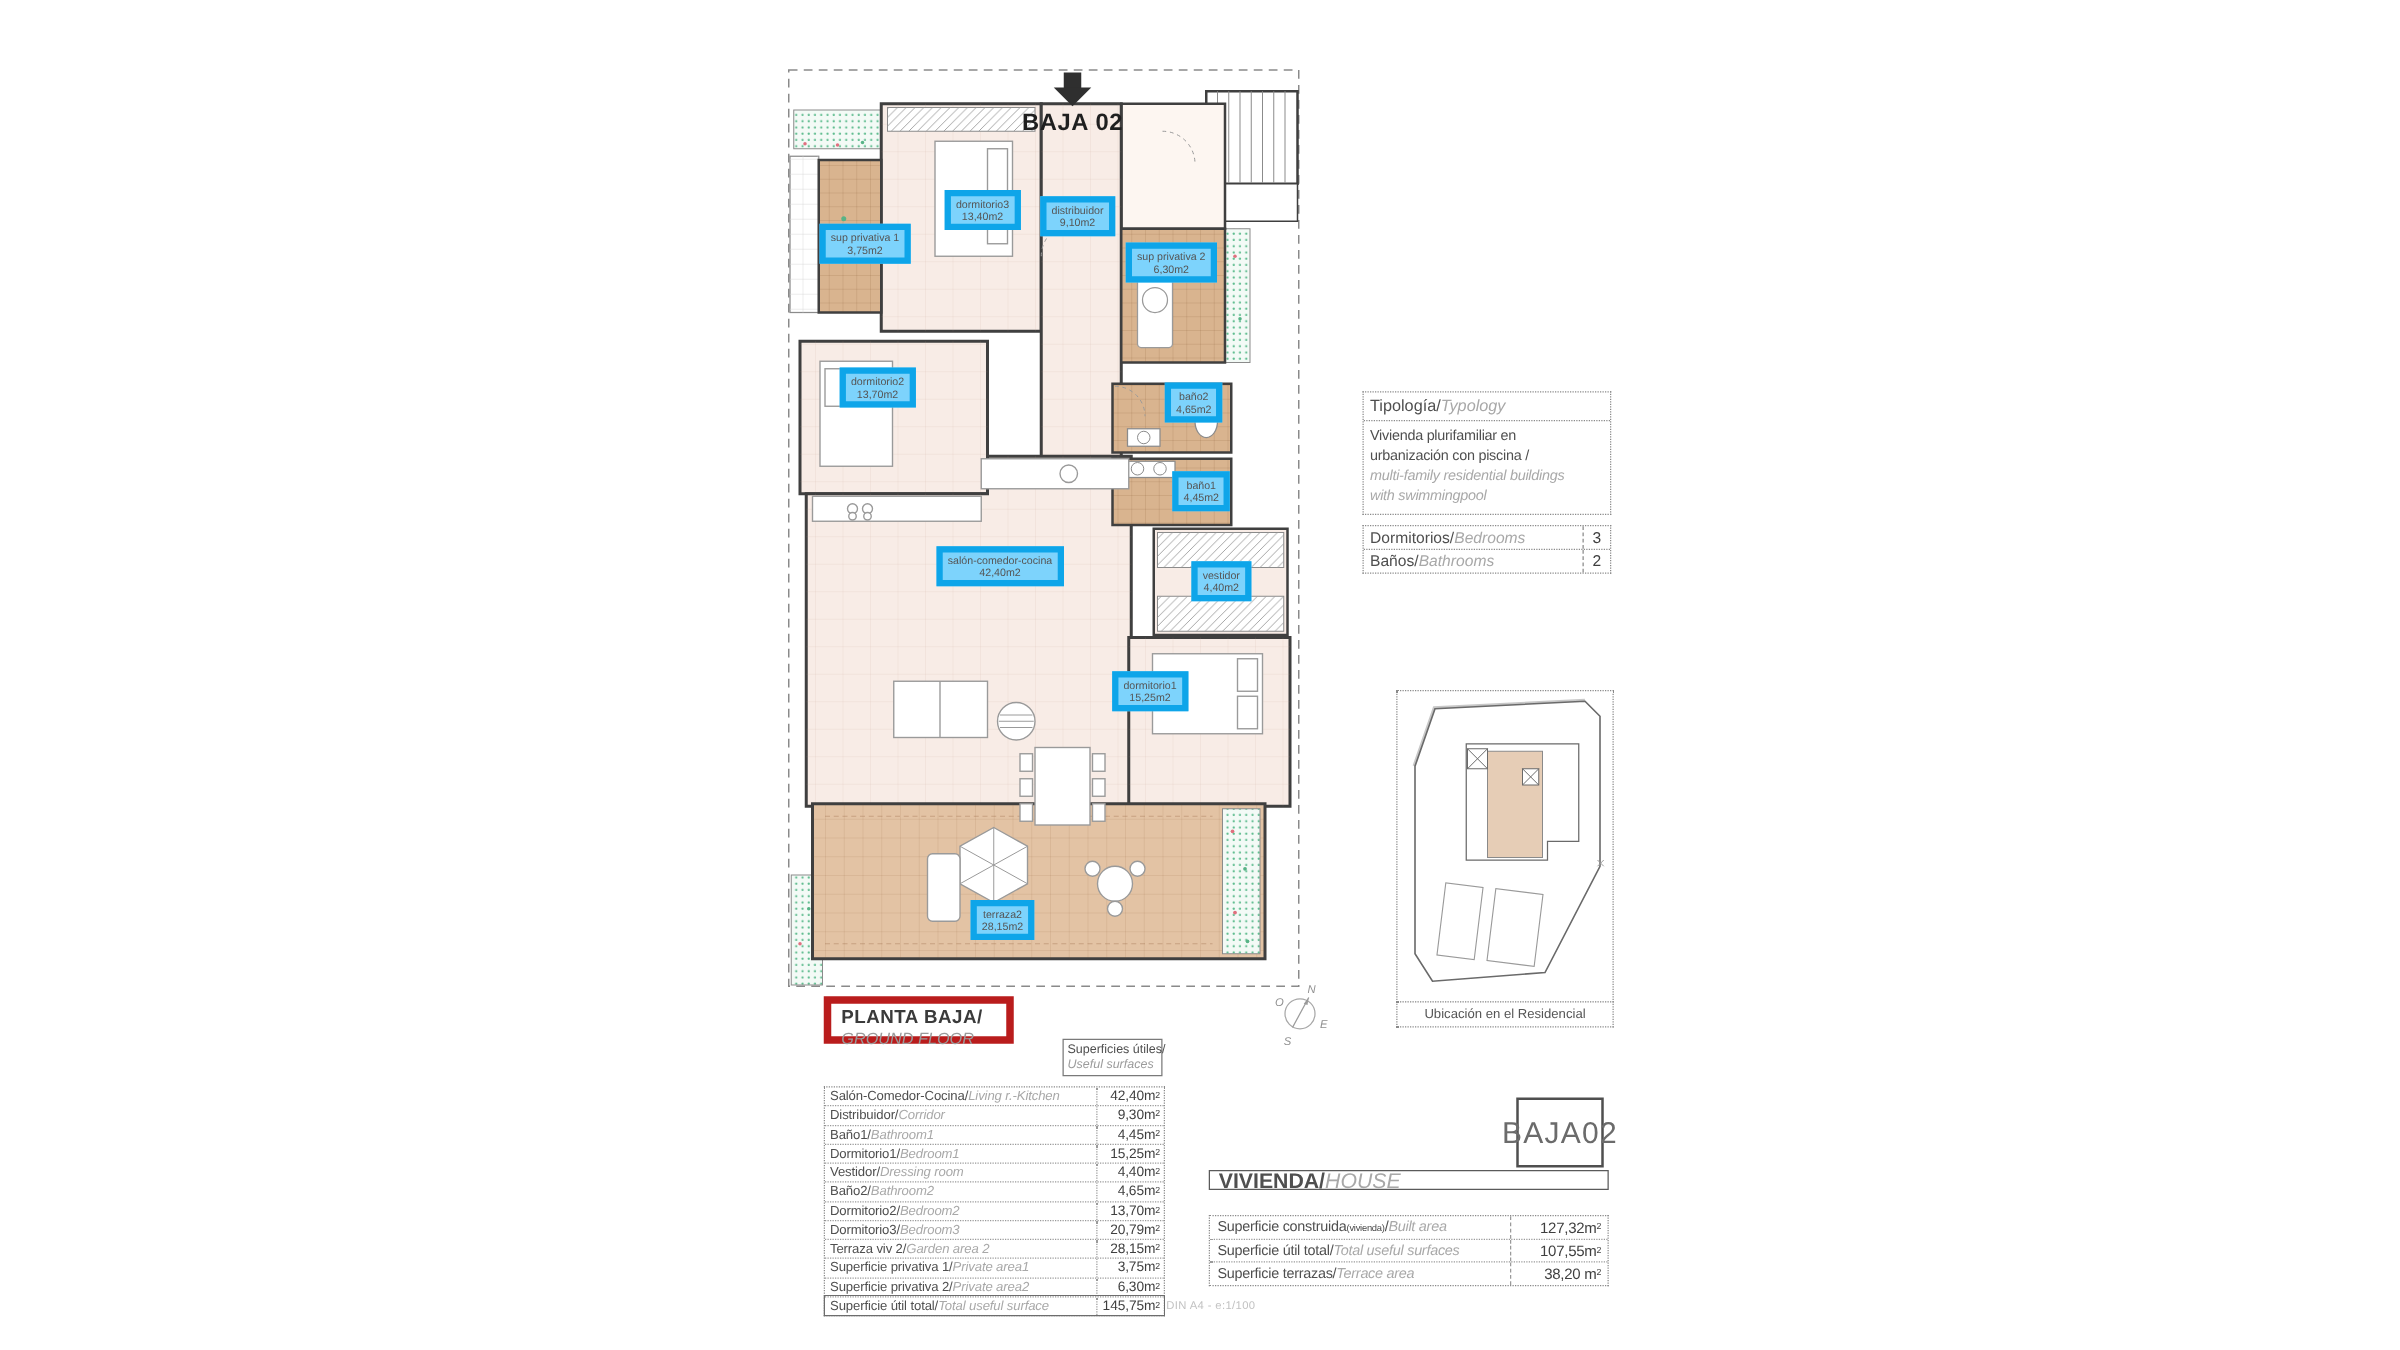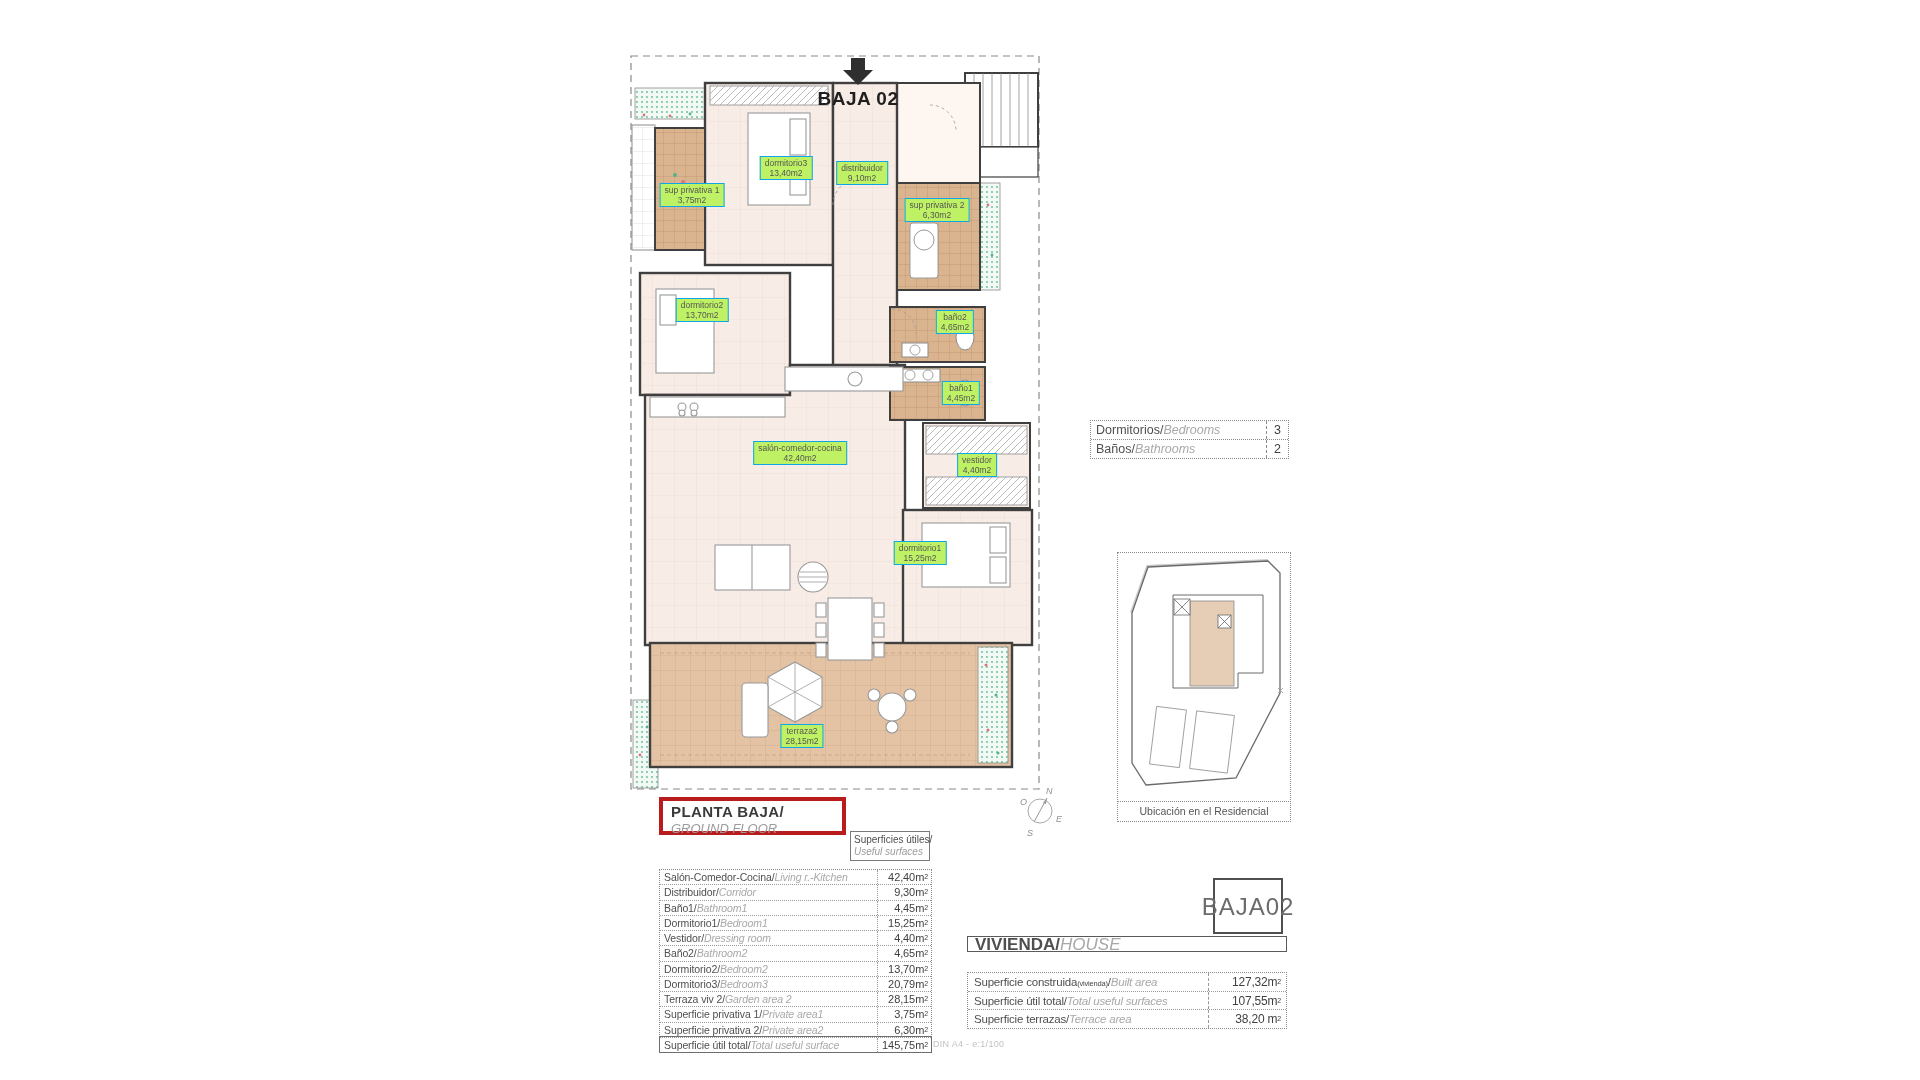--- a/index.html
+++ b/index.html
@@ -3,21 +3,21 @@
 <meta charset="utf-8">
 <style>
   html,body{margin:0;padding:0;background:#fff;}
   .sheet{position:relative;width:1920px;height:1080px;background:#ffffff;overflow:hidden;
          font-family:"Liberation Sans","DejaVu Sans",sans-serif;color:#4a4a4a;}
   .abs{position:absolute;}
 
   
   .plan-wrap{left:630px;top:55px;width:410px;height:735px;}
   .plan-wrap svg{position:absolute;left:0;top:0;}
-  .rlabel{position:absolute;transform:translate(-50%,-50%);background:#bef264;border:1px solid #0ea5e9;
+  .rlabel{position:absolute;transform:translate(-50%,-50%);background:#7dd3fc;border:5px solid #0ea5e9;
           padding:1px 4px;text-align:center;font-size:8.5px;line-height:10px;color:#555;white-space:nowrap;z-index:5;}
   .arrow-shaft{position:absolute;left:221px;top:3px;width:14px;height:14px;background:#2f2f2f;z-index:6;}
   .arrow-head{position:absolute;left:213px;top:15px;width:0;height:0;z-index:6;
               border-left:15px solid transparent;border-right:15px solid transparent;border-top:15px solid #2f2f2f;}
   .plan-top-label{position:absolute;left:158px;top:33px;width:140px;text-align:center;
                   font-size:19px;font-weight:600;letter-spacing:.5px;color:#1f1f1f;z-index:6;}
 
   
   .typ-box{left:1090px;top:313px;width:197px;border:1px dotted #8a8a8a;font-size:13px;background:#fff;}
   .typ-head{border-bottom:1px dotted #8a8a8a;padding:3px 5px;height:16px;line-height:16px;white-space:nowrap;}
@@ -32,21 +32,21 @@
   .crow + .crow{border-top:1px dotted #8a8a8a;}
   .crow .lab{flex:1;padding-left:5px;white-space:nowrap;overflow:hidden;}
   .crow .val{width:21px;border-left:1px dashed #8a8a8a;text-align:center;color:#3f3f3f;}
 
   
   .site-box{left:1117px;top:552px;width:172px;height:248px;border:1px dotted #8a8a8a;background:#fff;}
   .site-cap{left:1117px;top:801px;width:172px;height:19px;border:1px dotted #8a8a8a;background:#fff;
             text-align:center;font-size:10.5px;line-height:19px;color:#555;}
 
   
-  .ptitle{left:659px;top:797px;width:187px;height:38px;border:4px solid #b91c1c;background:#fff;padding:2px 8px;box-sizing:border-box;}
+  .ptitle{left:659px;top:797px;width:152px;height:38px;border:6px solid #b91c1c;background:#fff;padding:2px 8px;box-sizing:border-box;}
   .ptitle .l1{font-size:15px;font-weight:600;letter-spacing:.4px;color:#3a3a3a;line-height:18px;}
   .ptitle .l2{font-size:13px;font-style:italic;color:#9b9b9b;line-height:15px;}
   .useful{left:850px;top:831px;width:80px;border:1px solid #7a7a7a;background:#fff;padding:2px 3px;box-sizing:border-box;}
   .useful .l1{font-size:10px;color:#4f4f4f;line-height:12px;white-space:nowrap;}
   .useful .l2{font-size:10px;font-style:italic;color:#9b9b9b;line-height:12px;white-space:nowrap;}
 
   
   .stable{left:659px;top:869px;width:273px;height:184px;border:1px dotted #8a8a8a;display:flex;flex-direction:column;background:#fff;box-sizing:border-box;}
   .srow{flex:1;display:flex;align-items:center;font-size:10.5px;letter-spacing:-.1px;}
   .srow + .srow{border-top:1px dotted #9a9a9a;}
@@ -282,20 +282,29 @@
     <div class="rlabel" style="left:290px;top:498px;">
         <div>dormitorio1</div>
         <div>15,25m2</div>
       </div>
     <div class="rlabel" style="left:172px;top:681px;">
         <div>terraza2</div>
         <div>28,15m2</div>
       </div>
   </div>
 
+  <div class="abs typ-box">
+    <div class="typ-head"><span class="es">Tipología/</span><span class="en">Typology</span></div>
+    <div class="typ-body">
+      <div class="es">Vivienda plurifamiliar en</div>
+      <div class="es">urbanización con piscina  /</div>
+      <div class="en">multi-family residential buildings</div>
+      <div class="en">with swimmingpool</div>
+    </div>
+  </div>
 
   <div class="abs counts">
     <div class="crow">
       <span class="lab"><span class="es">Dormitorios/</span><span class="en">Bedrooms</span></span>
       <span class="val">3</span>
     </div>
     <div class="crow">
       <span class="lab"><span class="es">Baños/</span><span class="en">Bathrooms</span></span>
       <span class="val">2</span>
     </div>

